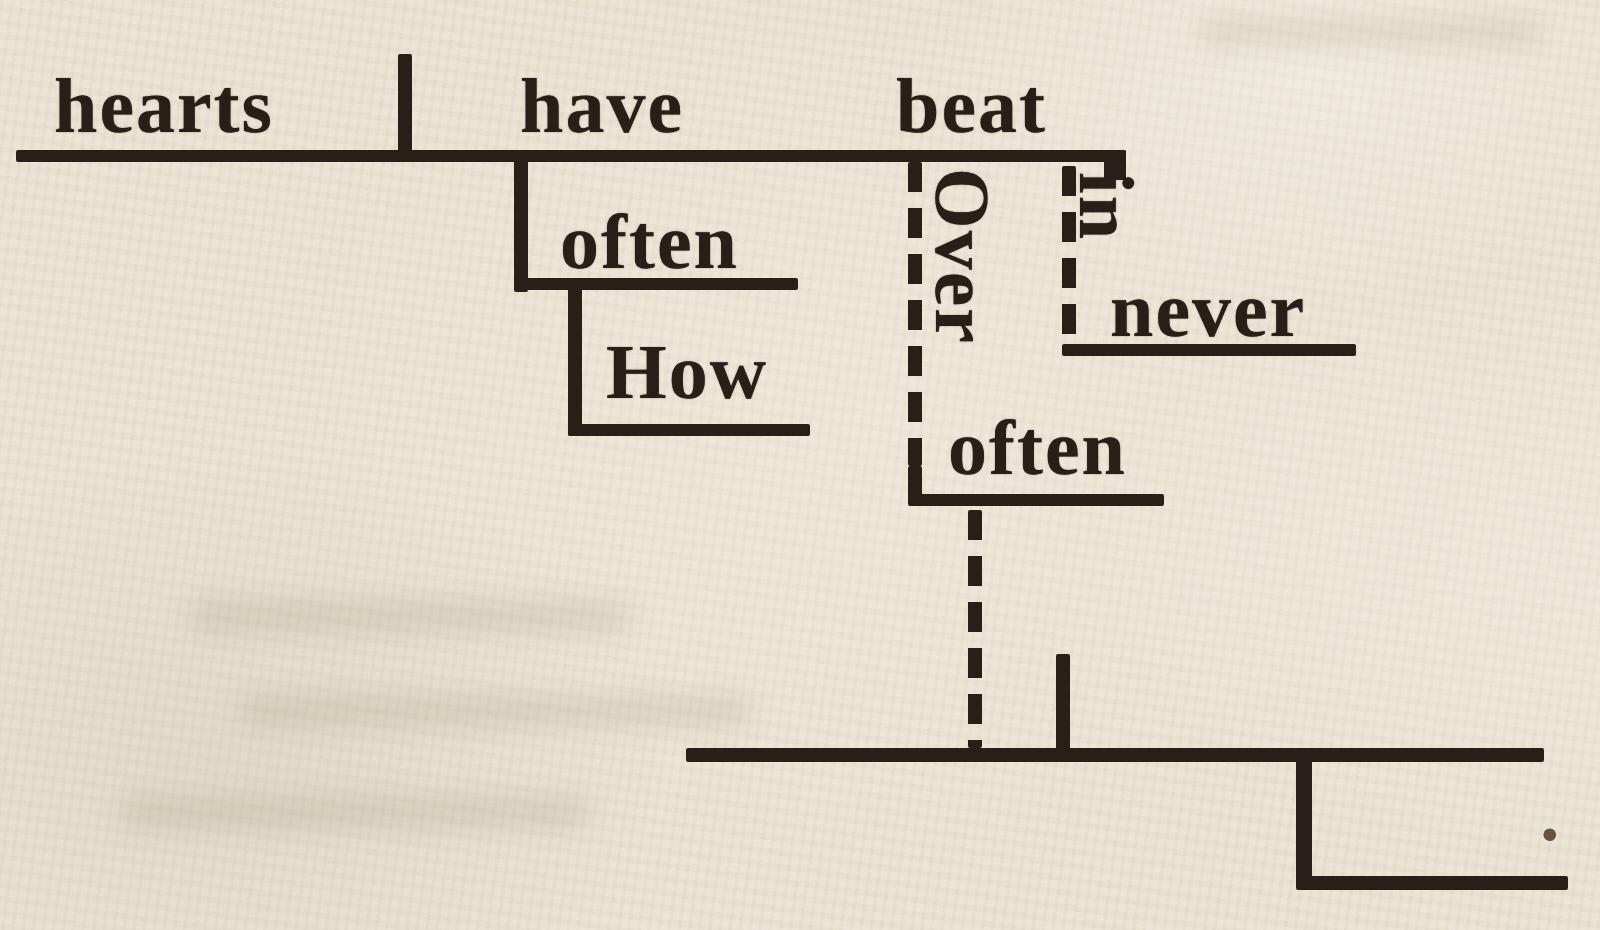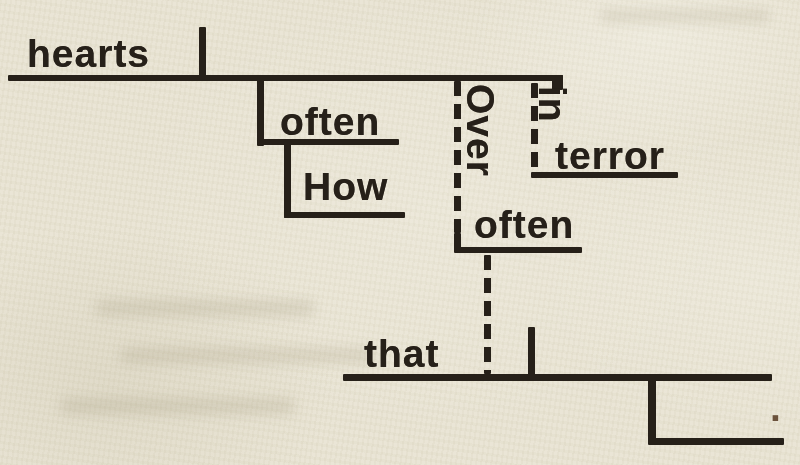--- a/index.html
+++ b/index.html
@@ -5,21 +5,21 @@
   :root{
     --ink:#262019;
     --paper:#e8e3d2;
   }
   html,body{margin:0;padding:0;background:#d8d3c2;}
   .page{
     position:relative;
     width:800px;height:465px;
     background:var(--paper);
     overflow:hidden;
-    font-family:Liberation Sans, sans-serif;
+    font-family:Liberation Serif, serif;
   }
   .texture{
     position:absolute;inset:0;pointer-events:none;
     background-image:
       radial-gradient(ellipse 320px 220px at 14% 82%, rgba(172,164,134,0.16), transparent 70%),
       radial-gradient(ellipse 260px 170px at 82% 8%, rgba(255,255,250,0.28), transparent 72%),
       radial-gradient(ellipse 420px 300px at 55% 45%, rgba(255,255,248,0.14), transparent 75%),
       radial-gradient(ellipse 300px 200px at 95% 60%, rgba(255,255,248,0.18), transparent 75%),
       repeating-linear-gradient(98deg, rgba(160,150,118,0.045) 0 2px, rgba(255,255,255,0.05) 2px 5px),
       repeating-linear-gradient(8deg, rgba(160,150,118,0.04) 0 3px, rgba(255,255,255,0.045) 3px 7px);
@@ -54,42 +54,43 @@
   <div class="smudge" style="left:95px;top:300px;width:220px;height:16px"></div>
   <div class="smudge" style="left:120px;top:348px;width:255px;height:15px"></div>
   <div class="smudge" style="left:60px;top:398px;width:235px;height:16px"></div>
   <div class="smudge" style="left:600px;top:10px;width:170px;height:12px"></div>
 
   <div class="ln" style="left:8px;top:75px;width:555px;height:6px"></div>
   <div class="ln" style="left:552px;top:75px;width:11px;height:15px"></div>
   <div class="ln" style="left:199px;top:27px;width:7px;height:54px"></div>
 
   <span class="w" style="left:27px;top:34px">hearts</span>
+  <span class="w" style="left:260px;top:34px">have</span>
+  <span class="w" style="left:448px;top:34px">beat</span>
 
   <div class="ln" style="left:257px;top:77px;width:7px;height:69px"></div>
   <div class="ln" style="left:257px;top:139px;width:142px;height:6px"></div>
   <span class="w" style="left:280px;top:102px">often</span>
 
   <div class="ln" style="left:284px;top:141px;width:7px;height:77px"></div>
   <div class="ln" style="left:284px;top:212px;width:121px;height:6px"></div>
   <span class="w" style="left:303px;top:167px">How</span>
 
   <div class="dash" style="left:454px;top:81px;height:152px"></div>
   <div class="ln" style="left:454px;top:233px;width:7px;height:16px"></div>
   <div class="ln" style="left:454px;top:247px;width:128px;height:6px"></div>
   <span class="w rot" style="left:500px;top:84px">Over</span>
   <span class="w" style="left:474px;top:205px">often</span>
 
   <div class="dash" style="left:531px;top:83px;height:91px"></div>
   <div class="ln" style="left:531px;top:172px;width:147px;height:6px"></div>
   <span class="w rot" style="left:572px;top:86px">in</span>
-  <span class="w" style="left:555px;top:136px">terror</span>
+  <span class="w" style="left:555px;top:136px">never</span>
 
   <div class="dash" style="left:484px;top:255px;height:119px"></div>
 
   <div class="ln" style="left:343px;top:374px;width:429px;height:7px"></div>
   <div class="ln" style="left:528px;top:327px;width:7px;height:51px"></div>
-  <span class="w" style="left:364px;top:334px">that</span>
 
   <div class="ln" style="left:648px;top:379px;width:8px;height:65px"></div>
   <div class="ln" style="left:648px;top:438px;width:136px;height:7px"></div>
   <span class="dot" style="left:770px;top:388px">.</span>
 </div>
 
 </body></html>

